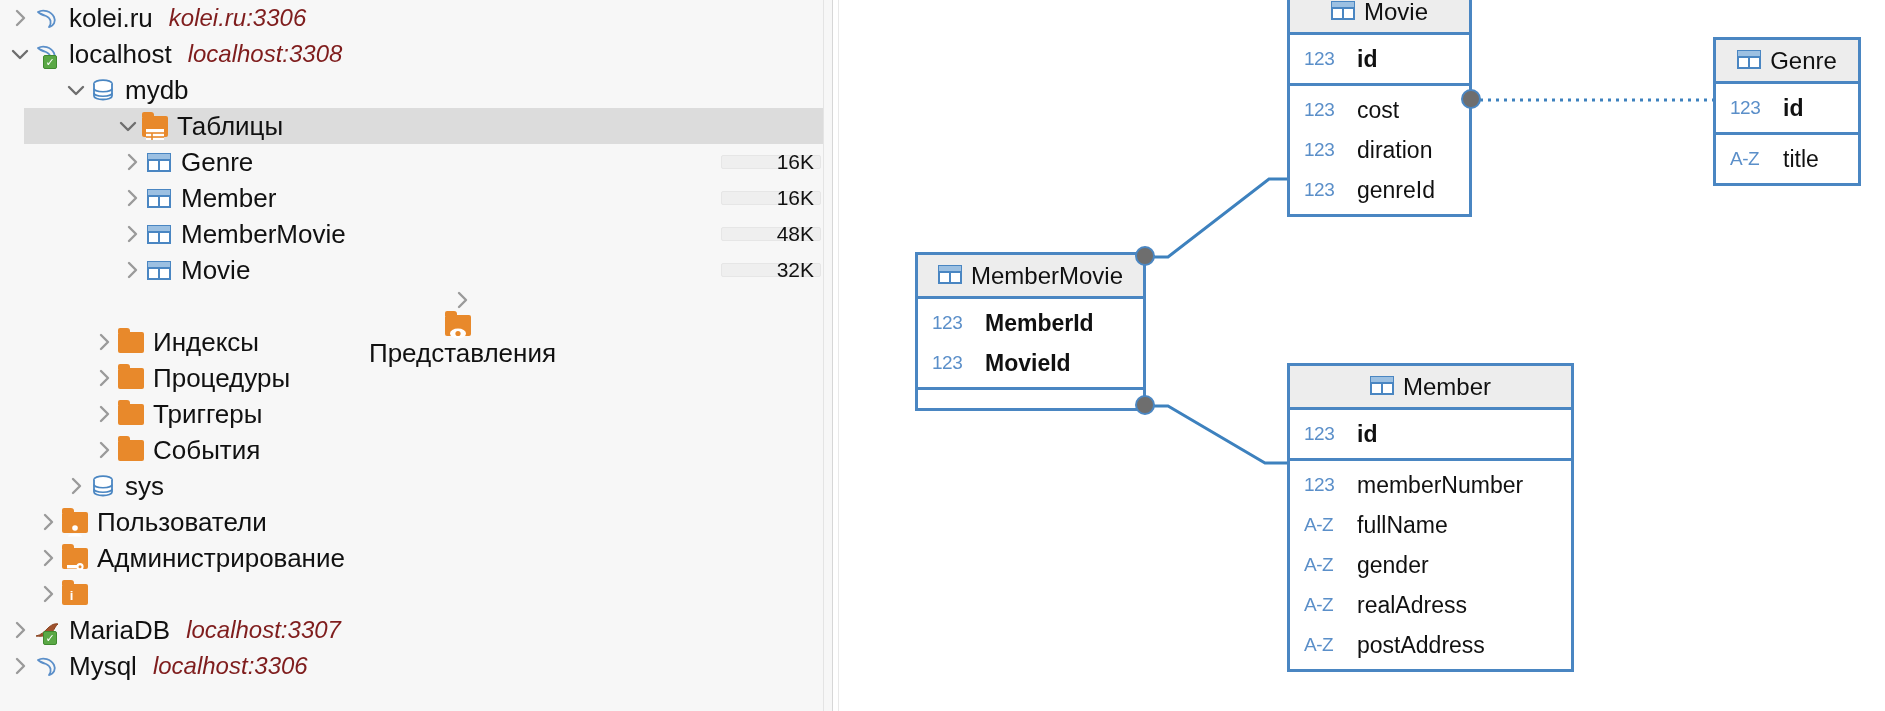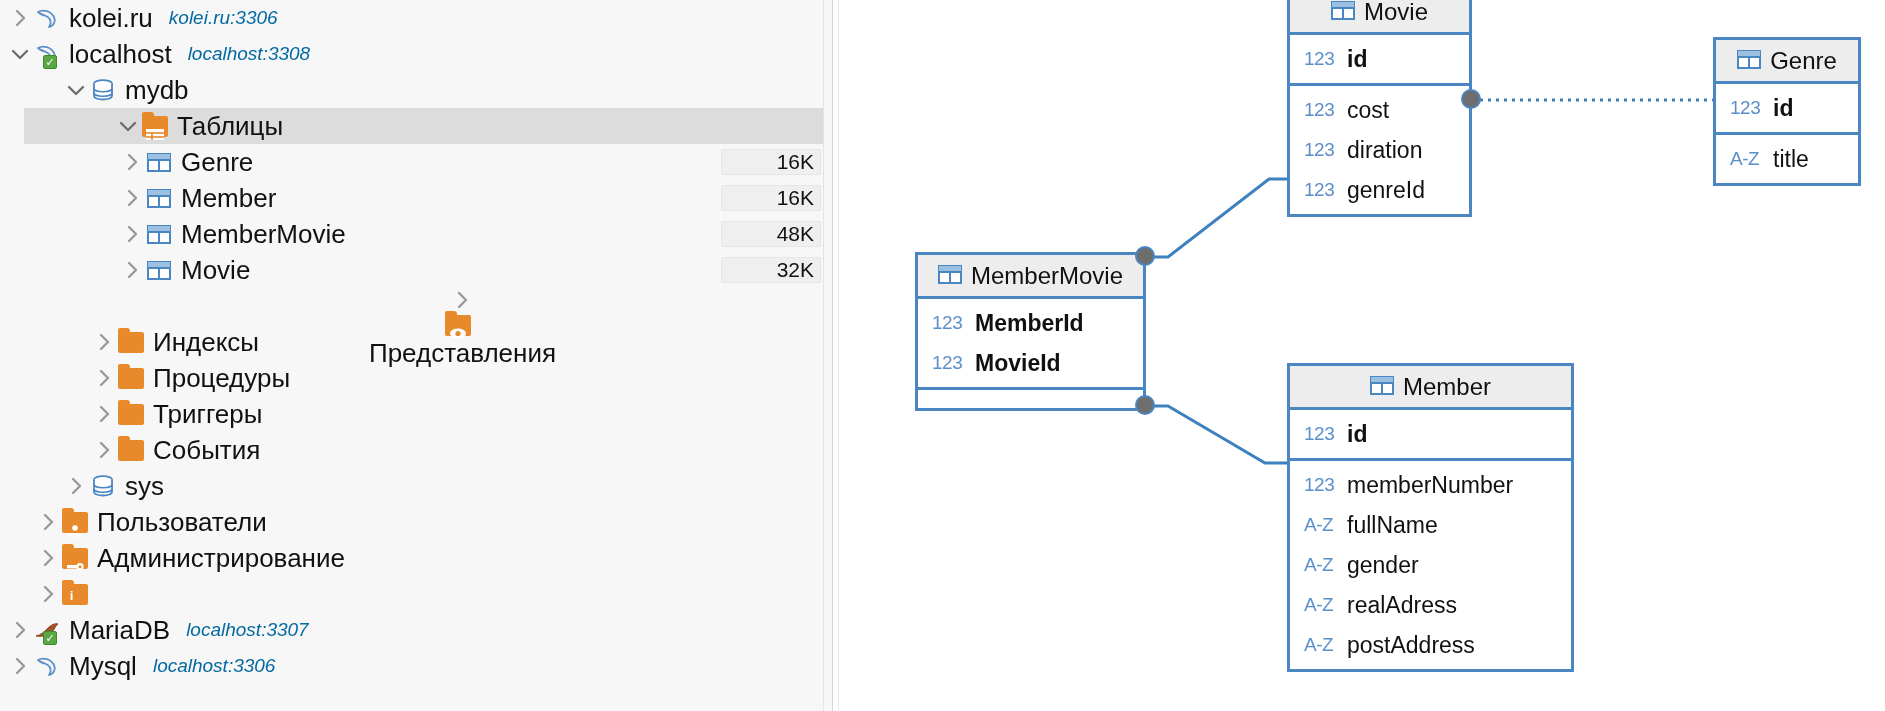--- a/index.html
+++ b/index.html
@@ -42,32 +42,32 @@
 
   .node-icon {
     width: 26px; height: 26px;
     flex: 0 0 26px;
     margin-right: 9px;
     position: relative;
     display: flex; align-items: center; justify-content: center;
   }
   .node-label { font-size: 26px; color: #111; }
   .node-sub {
-    font-size: 19px;
+    font-size: 24px;
     font-style: italic;
-    color: #0369a1;
+    color: #7f1d1d;
     margin-left: 16px;
   }
   .size-badge {
     position: absolute;
     right: 12px;
     top: 50%;
     transform: translateY(-50%);
     width: 100px;
-    height: 26px;
+    height: 14px;
     background: #efefef;
     border: 1px solid #e6e6e6;
     border-radius: 2px;
     font-size: 21px;
     color: #111;
     display: flex;
     align-items: center;
     justify-content: flex-end;
     padding-right: 6px;
   }
@@ -142,21 +142,21 @@
     gap: 9px;
     font-size: 24px;
     color: #111;
     padding: 0 12px;
   }
   .er-section { padding: 4px 0; }
   .er-section + .er-section { border-top: 3px solid #4a86c2; }
   .er-field {
     display: flex;
     align-items: center;
-    gap: 9px;
+    gap: 19px;
     height: 40px;
     padding: 0 14px;
     font-size: 23px;
     color: #111;
   }
   .er-field.pk { font-weight: bold; }
   .type-tag {
     font-size: 19px;
     color: #5b8fc9;
     font-family: "Liberation Sans", sans-serif;

